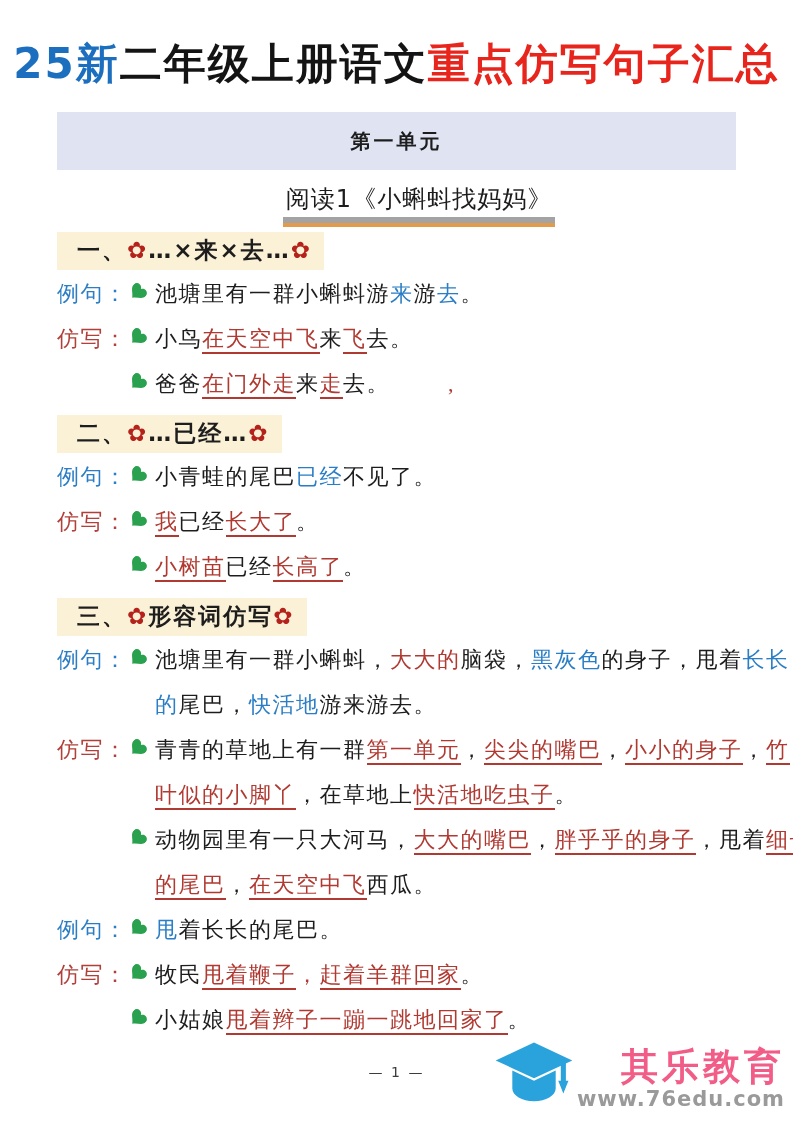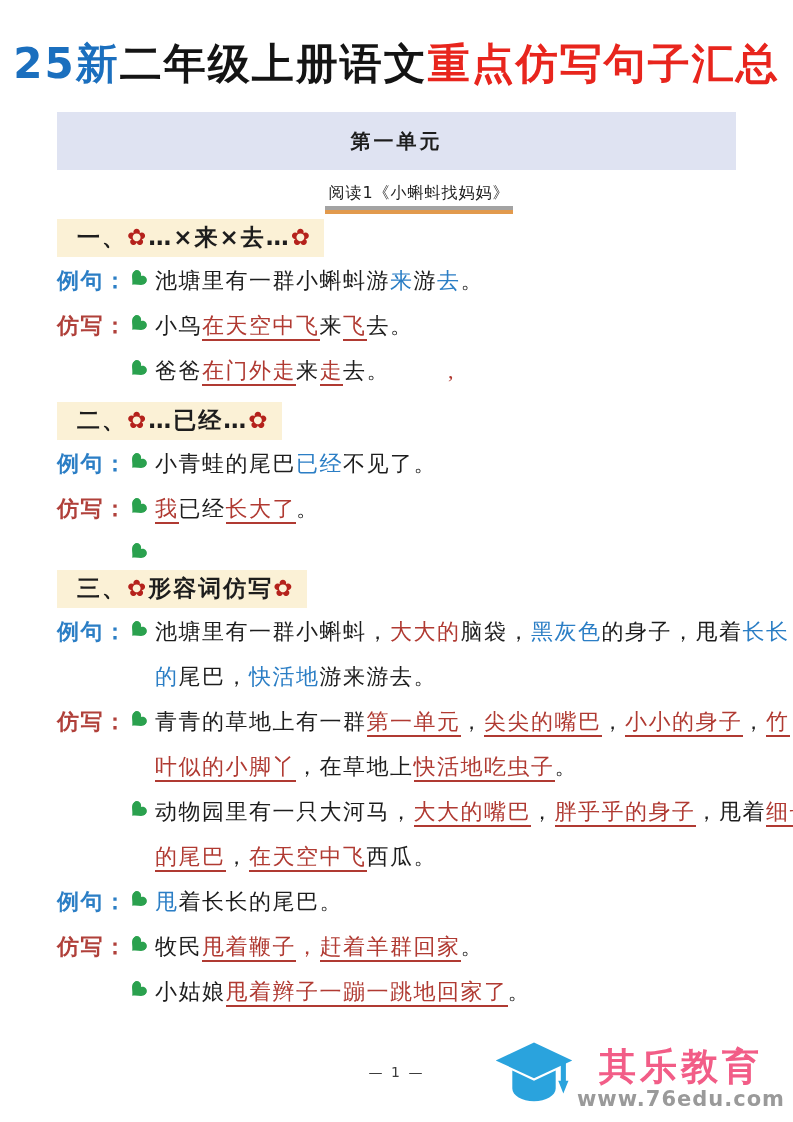--- a/index.html
+++ b/index.html
@@ -30,23 +30,23 @@
     height:58px;line-height:58px;
     background:#dfe3f2;
     text-align:center;
     font-size:20px;font-weight:bold;
     letter-spacing:3px;
   }
   
   .reading{ text-align:center; margin-top:13px; }
   .reading-text{
     display:inline-block;
-    font-size:16px;
+    font-size:24px;
     letter-spacing:1px;
-    border-bottom:4px solid #a3a3a3;
+    border-bottom:6px solid #a3a3a3;
     box-shadow:0 4px 0 #e29a4d;
     padding:0 3px 2px 3px;
     margin-left:45px;
   }
   
   .sec-header{
     display:inline-block;
     margin:9px 0 1px 57px;
     background:#fbf1d6;
     padding:3px 12px 4px 20px;
@@ -56,21 +56,21 @@
   .row{
     display:flex;
     align-items:flex-start;
     padding-left:57px;
     font-size:22px;
     letter-spacing:1.5px;
   }
   .row-label{
     flex:none;width:72px;
     line-height:45px;
-    font-weight:bold;
+    font-weight:normal;
   }
   .lab-example{color:#2b7ec5}
   .lab-imitate{color:#b0403a}
   .bullet{
     flex:none;width:26px;
     padding-top:13px;
   }
   .bullet svg{ transform:rotate(45deg); display:block; }
   .row-text{flex:1 1 auto;font-family:Liberation Serif, serif;}
   .line{ line-height:45px; white-space:nowrap; }
@@ -85,21 +85,21 @@
     position:absolute;left:0;right:0;bottom:42px;
     text-align:center;
     font-size:14px;color:#3c3c3c;
     letter-spacing:2px;
   }
   .logo{
     position:absolute;right:8px;bottom:4px;
     display:flex;align-items:center;
   }
   .logo-cap{flex:none;margin-right:2px;}
-  .logo-txt{display:flex;flex-direction:column;align-items:center;}
+  .logo-txt{display:flex;flex-direction:column;align-items:flex-end;}
   .brand{
     font-size:37px;font-weight:bold;color:#f25d87;
     letter-spacing:4px;line-height:40px;
   }
   .url{
     font-size:21px;font-weight:bold;color:#9a9a9a;
     letter-spacing:1px;line-height:24px;
     align-self:flex-end;
   }
 </style>
@@ -168,20 +168,23 @@
           <div class="row-text">
             <div class="line"><span class="seg c-r u">我</span><span class="seg c-k">已经</span><span class="seg c-r u">长大了</span><span class="seg c-k">。</span></div>
           </div>
         </div><div class="row">
           <span class="row-label "></span>
           <span class="bullet">
             <svg viewBox="0 0 32 30" width="17" height="17">
               <path d="M23.6 1c-3.3 0-6.2 2.2-7.6 5C14.6 3.2 11.7 1 8.4 1 3.8 1 .2 4.6 .2 9.2c0 8.6 9.3 11 15.8 19.8C22.4 20.2 31.8 17.8 31.8 9.2 31.8 4.6 28.2 1 23.6 1z" fill="#2aa14e"></path>
             </svg>
           </span>
+          <div class="row-text">
+            <div class="line"><span class="seg c-r u">小树苗</span><span class="seg c-k">已经</span><span class="seg c-r u">长高了</span><span class="seg c-k">。</span></div>
+          </div>
         </div></div>
       <div><div class="sec-header"><span class="seg c-k">三、</span><span class="seg c-f">✿</span><span class="seg c-k">形容词仿写</span><span class="seg c-f">✿</span></div><div class="row">
           <span class="row-label lab-example">例句：</span>
           <span class="bullet">
             <svg viewBox="0 0 32 30" width="17" height="17">
               <path d="M23.6 1c-3.3 0-6.2 2.2-7.6 5C14.6 3.2 11.7 1 8.4 1 3.8 1 .2 4.6 .2 9.2c0 8.6 9.3 11 15.8 19.8C22.4 20.2 31.8 17.8 31.8 9.2 31.8 4.6 28.2 1 23.6 1z" fill="#2aa14e"></path>
             </svg>
           </span>
           <div class="row-text">
             <div class="line"><span class="seg c-k">池塘里有一群小蝌蚪，</span><span class="seg c-r">大大的</span><span class="seg c-k">脑袋，</span><span class="seg c-b">黑灰色</span><span class="seg c-k">的身子，甩着</span><span class="seg c-b">长长</span></div>

